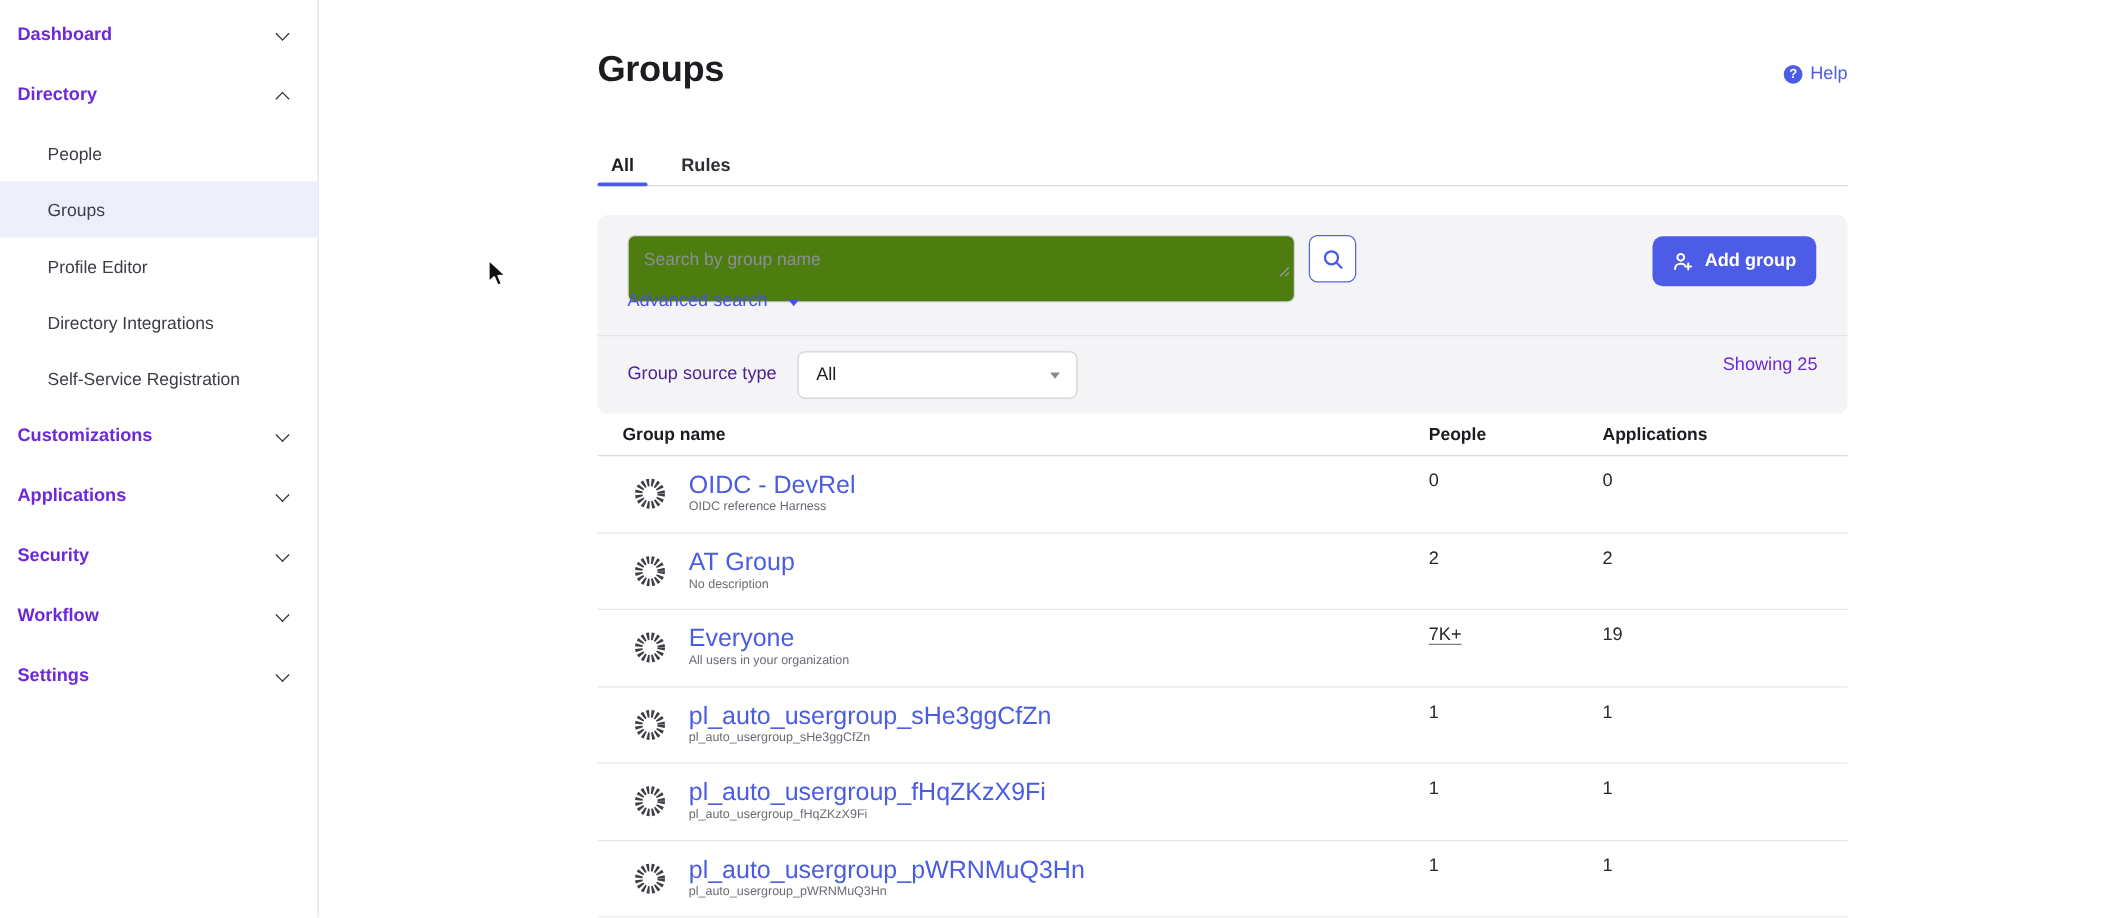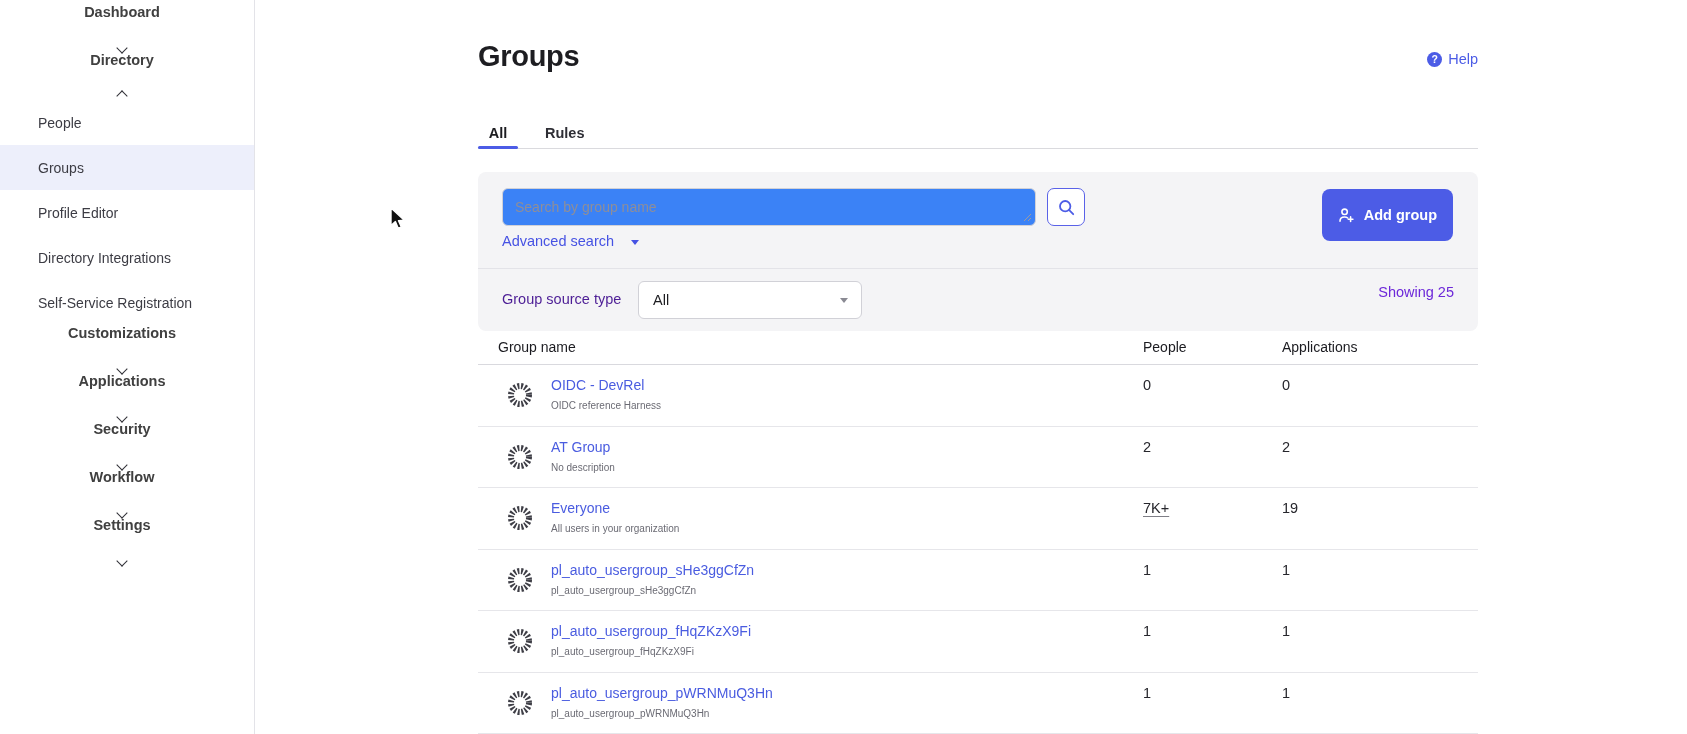--- a/index.html
+++ b/index.html
@@ -10,21 +10,21 @@
     font-family:"Liberation Sans", sans-serif;
   }
 
   
   .sidebar {
     position:absolute; left:0; top:0; width:255px; height:734px;
     background:#fff; border-right:1px solid #e3e3e8; padding-top:4px;
   }
   .nav-section {
     height:48px; display:flex; align-items:center; justify-content:space-between;
-    padding:0 24px 0 14px; font-size:14.5px; font-weight:700; color:#404040; cursor:pointer;flex-direction:column;
+    padding:0 24px 0 14px; font-size:14.5px; font-weight:700; color:#6d28d9; cursor:pointer;
   }
   .nav-sub {
     height:45px; display:flex; align-items:center; padding-left:38px;
     font-size:14px; color:#3c3c44; cursor:pointer;
   }
   .nav-sub.selected { background:#edeffb; }
   .chev {
     width:8px; height:8px; border-right:1.8px solid #2f2f36; border-bottom:1.8px solid #2f2f36;
     transform:rotate(45deg); margin-top:-3px; flex:none;
   }
@@ -50,65 +50,65 @@
   .tab.all { left:0; width:40px; text-align:center; font-weight:700; color:#1d1d21; }
   .tab.rules { left:67px; font-weight:700; color:#2e2e35; }
   .tab-underline { position:absolute; top:146px; left:0; width:40px; height:3px; background:#4c5ce6; border-radius:2px; }
 
   
   .panel {
     position:absolute; top:172px; left:0; width:1000px; height:159px;
     background:#f4f4f6; border-radius:8px;
   }
   .search-box {
-    position:absolute; left:24px; top:16px; width:534px; height:38px;
-    border:1px solid #d1d1d7; border-radius:6px; background:#3b82f6;
+    position:absolute; left:24px; top:16px; width:534px; height:54px;
+    border:1px solid #d1d1d7; border-radius:6px; background:#4d7c0f;
     font-family:"Liberation Sans", sans-serif; font-size:14px; color:#1d1d21;
     padding:10px 12px; resize:none; outline:none; overflow:hidden;
   }
   .search-box::placeholder { color:#8e8e99; }
   .resize-grip { position:absolute; left:544px; top:40px; pointer-events:none; }
   .search-btn {
     position:absolute; left:569px; top:16px; width:38px; height:38px;
     background:#fff; border:1px solid #5a62e8; border-radius:7px;
     display:flex; align-items:center; justify-content:center; cursor:pointer; padding:0;
   }
   .advanced {
     position:absolute; left:24px; top:61px; display:flex; align-items:center; gap:17px;
     color:#4652e3; font-size:14.5px; cursor:pointer;
   }
   .caret-down { width:0; height:0; border-left:4px solid transparent; border-right:4px solid transparent; border-top:5px solid #4652e3; margin-top:2px; }
   .add-group-btn {
-    position:absolute; right:25px; top:17px; height:52px;
+    position:absolute; right:25px; top:17px; height:40px;
     background:#4c5ce6; color:#fff; border:none; border-radius:8px;
     font-family:"Liberation Sans", sans-serif; font-size:14.5px; font-weight:700;
     display:flex; align-items:center; gap:9px; padding:0 16px; cursor:pointer;
   }
   .panel-divider { position:absolute; top:96px; left:0; width:100%; height:1px; background:#e3e3e8; }
   .filter-label { position:absolute; left:24px; top:119px; font-size:14.5px; color:#4c1d95; }
   .filter-select {
     position:absolute; left:160px; top:109px; width:224px; height:38px;
     background:#fff; border:1px solid #d1d1d7; border-radius:6px;
     display:flex; align-items:center; padding:0 14px; font-size:14.5px; color:#1d1d21; cursor:pointer;
   }
   .filter-caret { position:absolute; right:13px; width:0; height:0; border-left:4px solid transparent; border-right:4px solid transparent; border-top:5px solid #8a8a93; }
   .showing { position:absolute; right:24px; top:112px; font-size:14.5px; color:#6d28d9; }
 
   
   .table-header { position:absolute; top:331px; left:0; width:1000px; height:34px; border-bottom:1px solid #d9d9de; }
-  .th { position:absolute; top:8px; font-size:14px; font-weight:400; color:#1b1b20; }
+  .th { position:absolute; top:8px; font-size:14px; font-weight:700; color:#1b1b20; }
   .th.c-name { left:20px; }
   .col-people { left:665px; }
   .col-apps  { left:804px; }
 
   .rows { position:absolute; top:365px; left:0; width:1000px; }
   .grow { position:relative; width:1000px; height:61.5px; border-bottom:1px solid #e6e6ea; }
   .gicon { position:absolute; left:27px; top:15px; }
   .gname {
-    position:absolute; left:73px; top:12px; font-size:14px; color:#4a5ce0;
+    position:absolute; left:73px; top:12px; font-size:20px; color:#4a5ce0;
     text-decoration:none; cursor:pointer;
   }
   .gdesc { position:absolute; left:73px; top:35px; font-size:10px; color:#6b6b74; }
   .cell { position:absolute; top:12px; font-size:14.5px; color:#26262c; }
   .grow:nth-child(3) .cell.cell-people {
     text-decoration:underline; text-underline-offset:3px; text-decoration-color:#7e7e86; cursor:pointer;
   }
 
   
   .mouse-cursor { position:absolute; left:386px; top:206px; pointer-events:none; z-index:50; }

